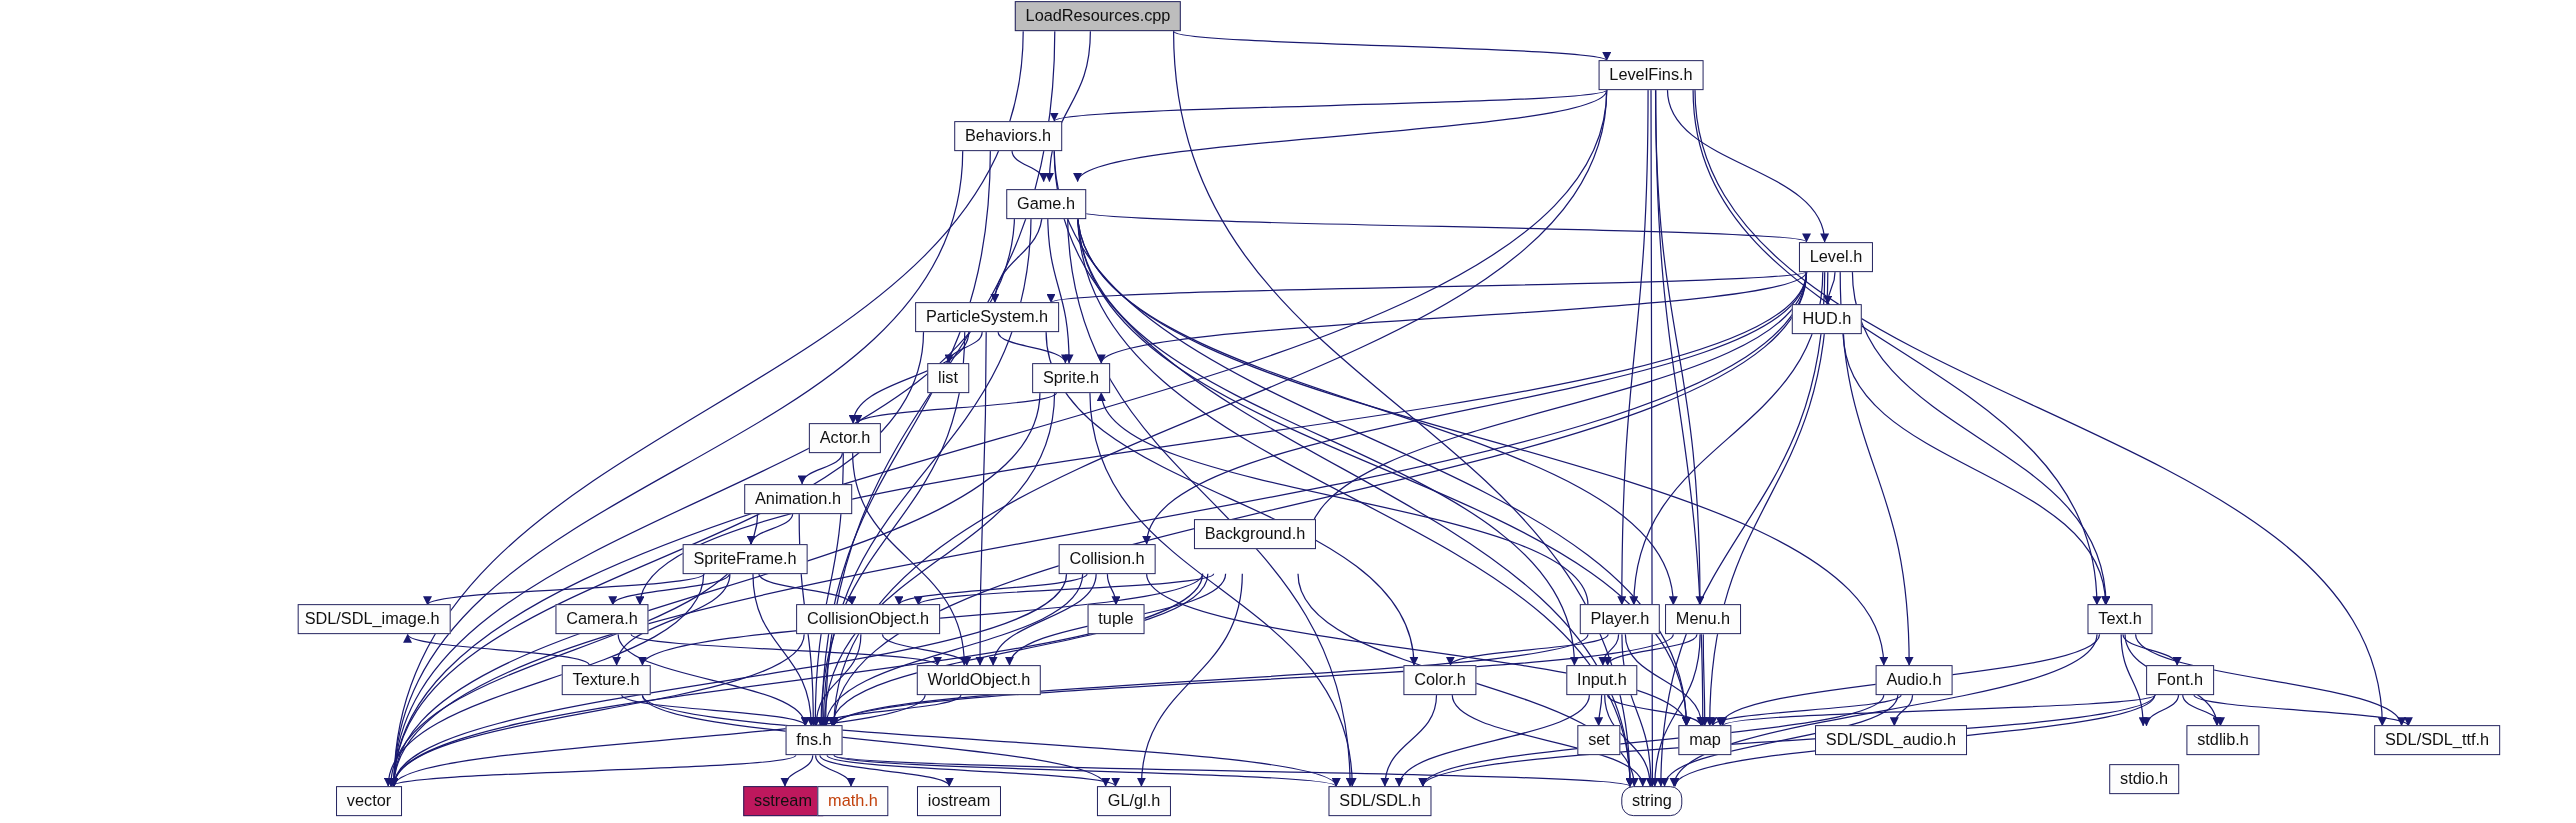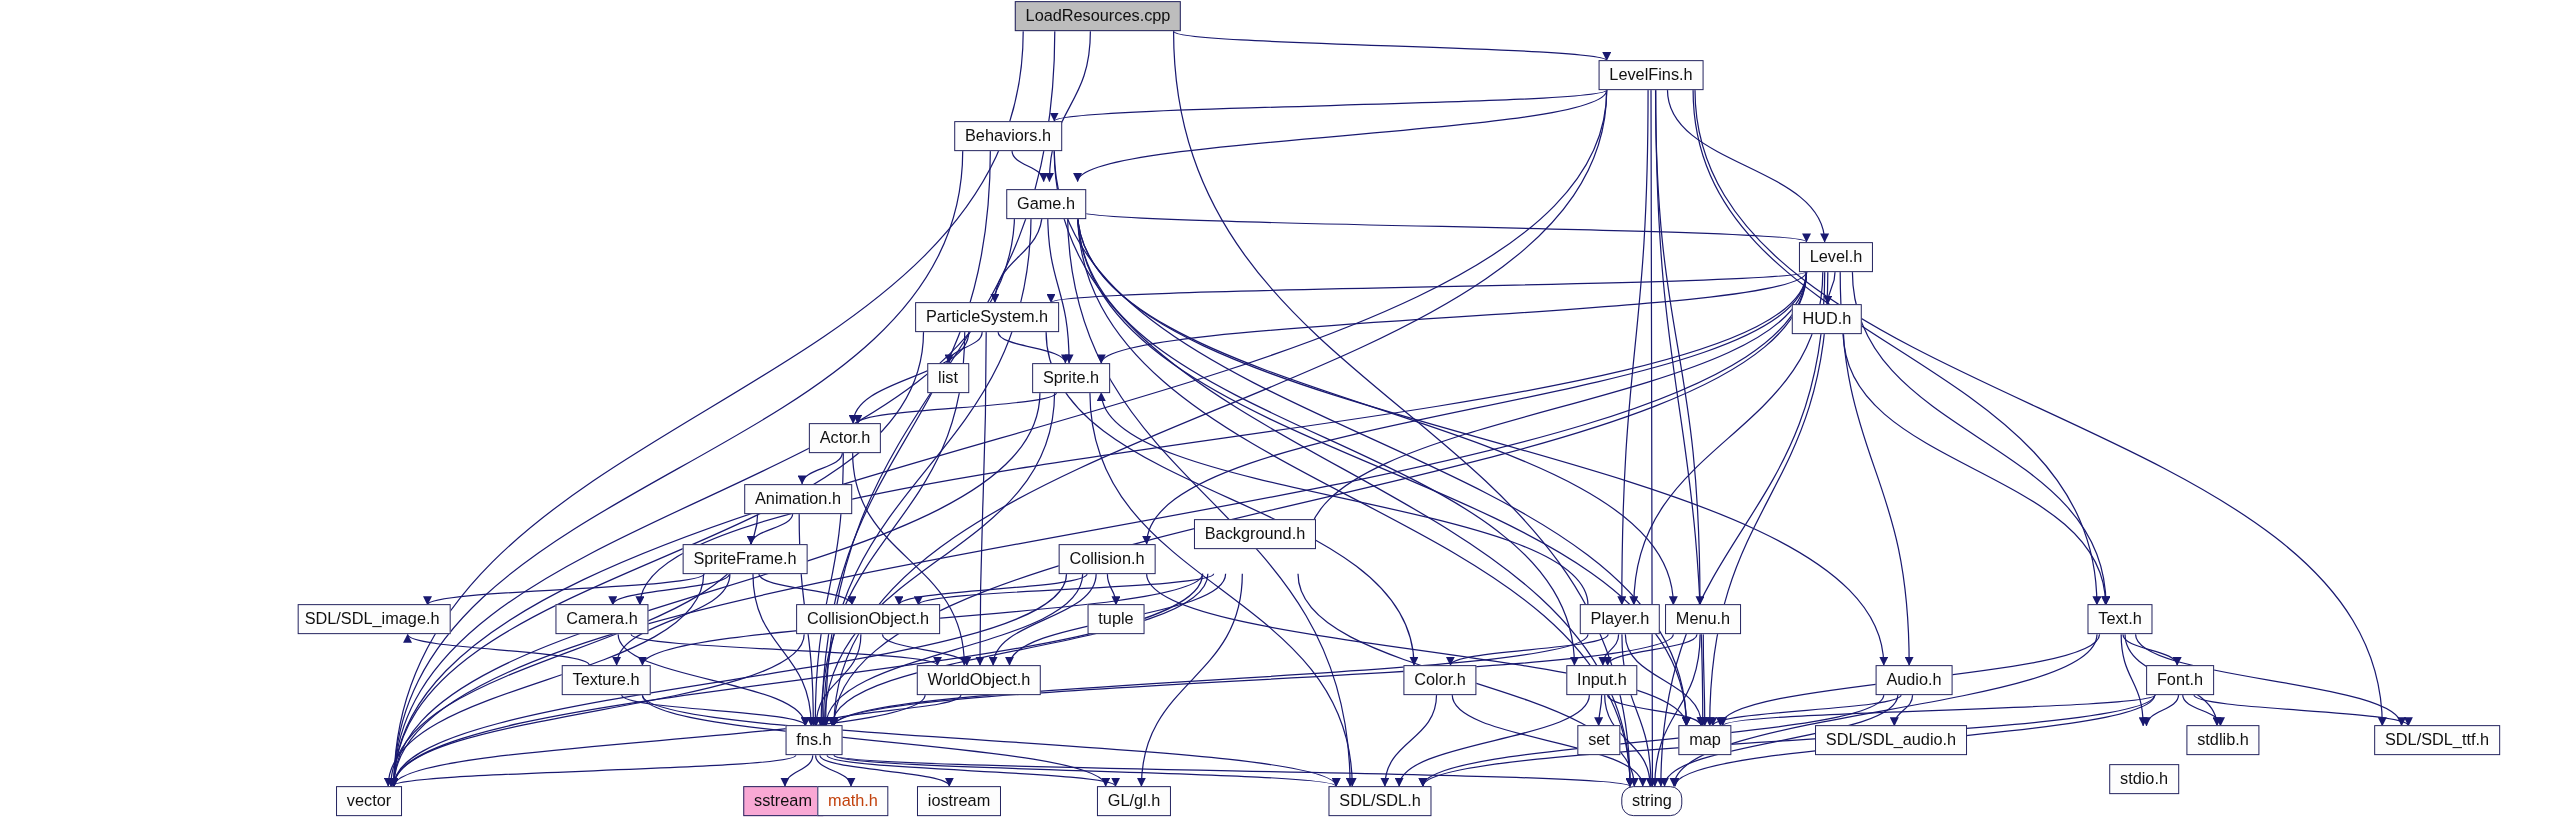--- a/index.html
+++ b/index.html
@@ -220,21 +220,21 @@
       <div class="node" style="left: 1914px; top: 680px; border-color: rgb(35, 35, 95); color: rgb(17, 17, 17); background: rgb(253, 253, 253);">Audio.h</div>
       <div class="node" style="left: 2180px; top: 680px; border-color: rgb(35, 35, 95); color: rgb(17, 17, 17); background: rgb(253, 253, 253);">Font.h</div>
       <div class="node" style="left: 814px; top: 740px; border-color: rgb(35, 35, 95); color: rgb(17, 17, 17); background: rgb(253, 253, 253);">fns.h</div>
       <div class="node" style="left: 1599px; top: 740px; border-color: rgb(35, 35, 95); color: rgb(17, 17, 17); background: rgb(253, 253, 253);">set</div>
       <div class="node" style="left: 1891px; top: 740px; border-color: rgb(35, 35, 95); color: rgb(17, 17, 17); background: rgb(253, 253, 253);">SDL/SDL_audio.h</div>
       <div class="node" style="left: 2144px; top: 779px; border-color: rgb(35, 35, 95); color: rgb(17, 17, 17); background: rgb(253, 253, 253);">stdio.h</div>
       <div class="node" style="left: 2223px; top: 740px; border-color: rgb(35, 35, 95); color: rgb(17, 17, 17); background: rgb(253, 253, 253);">stdlib.h</div>
       <div class="node" style="left: 2437px; top: 740px; border-color: rgb(35, 35, 95); color: rgb(17, 17, 17); background: rgb(253, 253, 253);">SDL/SDL_ttf.h</div>
       <div class="node" style="left: 1705px; top: 740px; border-color: rgb(35, 35, 95); color: rgb(17, 17, 17); background: rgb(253, 253, 253);">map</div>
       <div class="node" style="left: 369px; top: 801px; border-color: rgb(35, 35, 95); color: rgb(17, 17, 17); background: rgb(253, 253, 253);">vector</div>
-      <div class="node" style="left: 783px; top: 801px; border-color: rgb(35, 35, 95); color: rgb(17, 17, 17); background: #f9a8d4;">sstream</div>
+      <div class="node" style="left: 783px; top: 801px; border-color: rgb(35, 35, 95); color: rgb(17, 17, 17); background: #be185d;">sstream</div>
       <div class="node" style="left: 853px; top: 801px; border-color: rgb(35, 35, 95); color: #c2410c; background: rgb(253, 253, 253);">math.h</div>
       <div class="node" style="left: 959px; top: 801px; border-color: rgb(35, 35, 95); color: rgb(17, 17, 17); background: rgb(253, 253, 253);">iostream</div>
       <div class="node" style="left: 1134px; top: 801px; border-color: rgb(35, 35, 95); color: rgb(17, 17, 17); background: rgb(253, 253, 253);">GL/gl.h</div>
       <div class="node" style="left: 1380px; top: 801px; border-color: rgb(35, 35, 95); color: rgb(17, 17, 17); background: rgb(253, 253, 253);">SDL/SDL.h</div>
       <div class="node" style="left: 1652px; top: 801px; border-color: rgb(35, 35, 95); color: rgb(17, 17, 17); background: rgb(253, 253, 253); border-radius: 12px;">string</div>
     </div>
 </div>
 
 
 </body></html>

